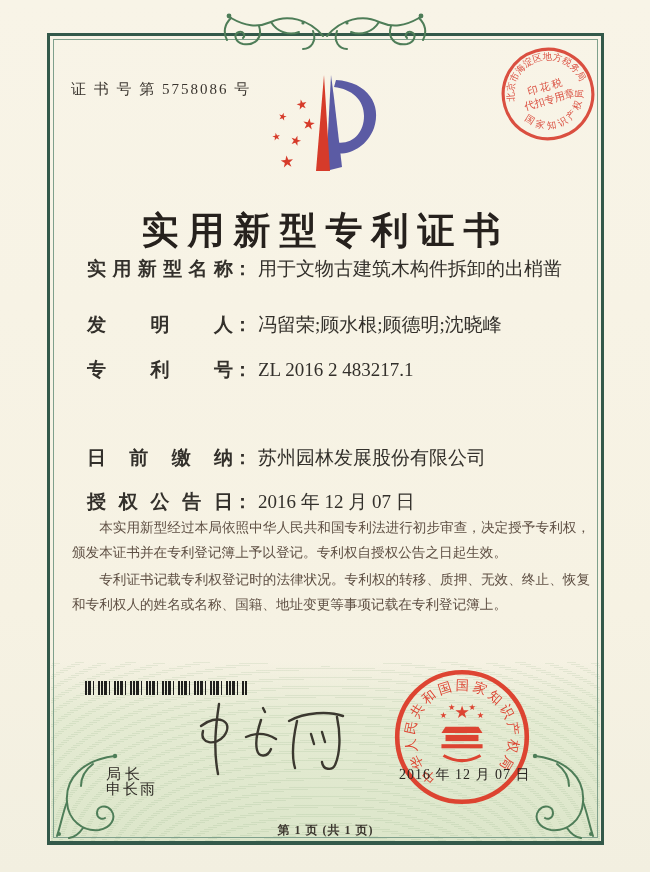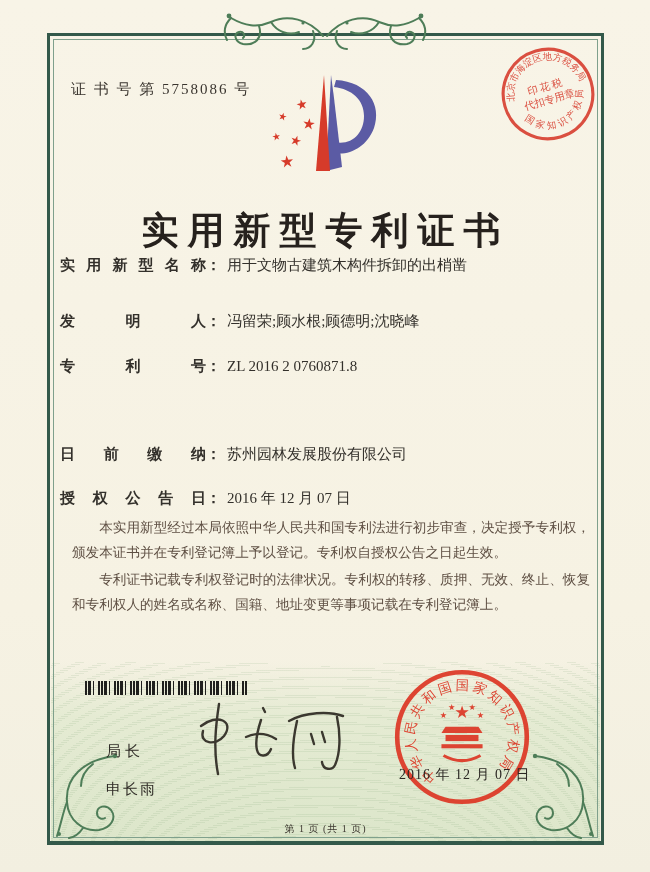--- a/index.html
+++ b/index.html
@@ -41,22 +41,22 @@
   .logo .star{position:absolute;color:#d63b2a;line-height:1;}
   .title{
     position:absolute;left:47px;top:166px;width:557px;
     text-align:center;font-size:37px;font-weight:600;
     letter-spacing:9px;color:#26211d;margin-top:40px;
   }
   
   .tax-stamp{position:absolute;left:498px;top:44px;width:100px;height:100px;transform:rotate(-16deg);opacity:.92;}
   
   .field{
-    position:absolute;left:60px;width:500px;
-    font-size:15px;color:#33302b;white-space:nowrap;
+    position:absolute;left:87px;width:500px;
+    font-size:19px;color:#33302b;white-space:nowrap;
   }
   .field .lbl{
     display:inline-block;width:146px;
     text-align:justify;text-align-last:justify;-moz-text-align-last:justify;
     font-weight:600;
   }
   .field .colon{font-weight:600;margin-right:6px;}
   .f0{top:256px}.f1{top:312px}.f2{top:357px}.f3{top:401px}.f4{top:445px}.f5{top:489px}
   
   .body-text{
@@ -66,31 +66,31 @@
   .body-text p{margin:2px;text-indent:2em;}
   
   .barcode{
     position:absolute;left:85px;top:681px;width:162px;height:14px;
     background:repeating-linear-gradient(90deg,
       #20201e 0 2px,transparent 2px 3px,
       #20201e 3px 6px,transparent 6px 8px,
       #20201e 8px 9px,transparent 9px 13px,
       #20201e 13px 15px,transparent 15px 16px);
   }
-  .director-title{position:absolute;left:106px;top:742px;font-size:15px;letter-spacing:4px;color:#2f2b26;}
+  .director-title{position:absolute;left:106px;top:765px;font-size:15px;letter-spacing:4px;color:#2f2b26;}
   .director-name{position:absolute;left:106px;top:756px;font-size:15px;letter-spacing:2px;color:#2f2b26;margin-top:24px;}
   .signature{position:absolute;left:183px;top:696px;width:178px;height:88px;}
   .seal{position:absolute;left:390px;top:665px;width:144px;height:144px;opacity:.93;}
   .seal-date{
     position:absolute;left:399px;top:766px;font-size:14px;
     letter-spacing:1px;color:#2a2622;white-space:nowrap;
   }
   .footer{
     position:absolute;left:47px;top:822px;width:557px;text-align:center;
-    font-size:10px;color:#3c372f;letter-spacing:1px;
+    font-size:12px;color:#3c372f;letter-spacing:1px;font-weight:bold;
   }
   svg{display:block;}
 </style>
 </head>
 <body>
 
 <div class="page">
 
   <div class="green-zone"></div>
 
@@ -184,21 +184,21 @@
 
   <div class="title">实用新型专利证书</div>
 
   <div class="field f0">
     <span class="lbl">实用新型名称</span><span class="colon">：</span><span class="val">用于文物古建筑木构件拆卸的出梢凿</span>
   </div>
   <div class="field f1">
     <span class="lbl">发明人</span><span class="colon">：</span><span class="val">冯留荣;顾水根;顾德明;沈晓峰</span>
   </div>
   <div class="field f2">
-    <span class="lbl">专利号</span><span class="colon">：</span><span class="val">ZL 2016 2 0760871.8</span>
+    <span class="lbl">专利号</span><span class="colon">：</span><span class="val">ZL 2016 2 483217.1</span>
   </div>
   <div class="field f4">
     <span class="lbl">日前缴纳</span><span class="colon">：</span><span class="val">苏州园林发展股份有限公司</span>
   </div>
   <div class="field f5">
     <span class="lbl">授权公告日</span><span class="colon">：</span><span class="val">2016 年 12 月 07 日</span>
   </div>
 
   <div class="body-text">
     <p>本实用新型经过本局依照中华人民共和国专利法进行初步审查，决定授予专利权，颁发本证书并在专利登记簿上予以登记。专利权自授权公告之日起生效。</p>

